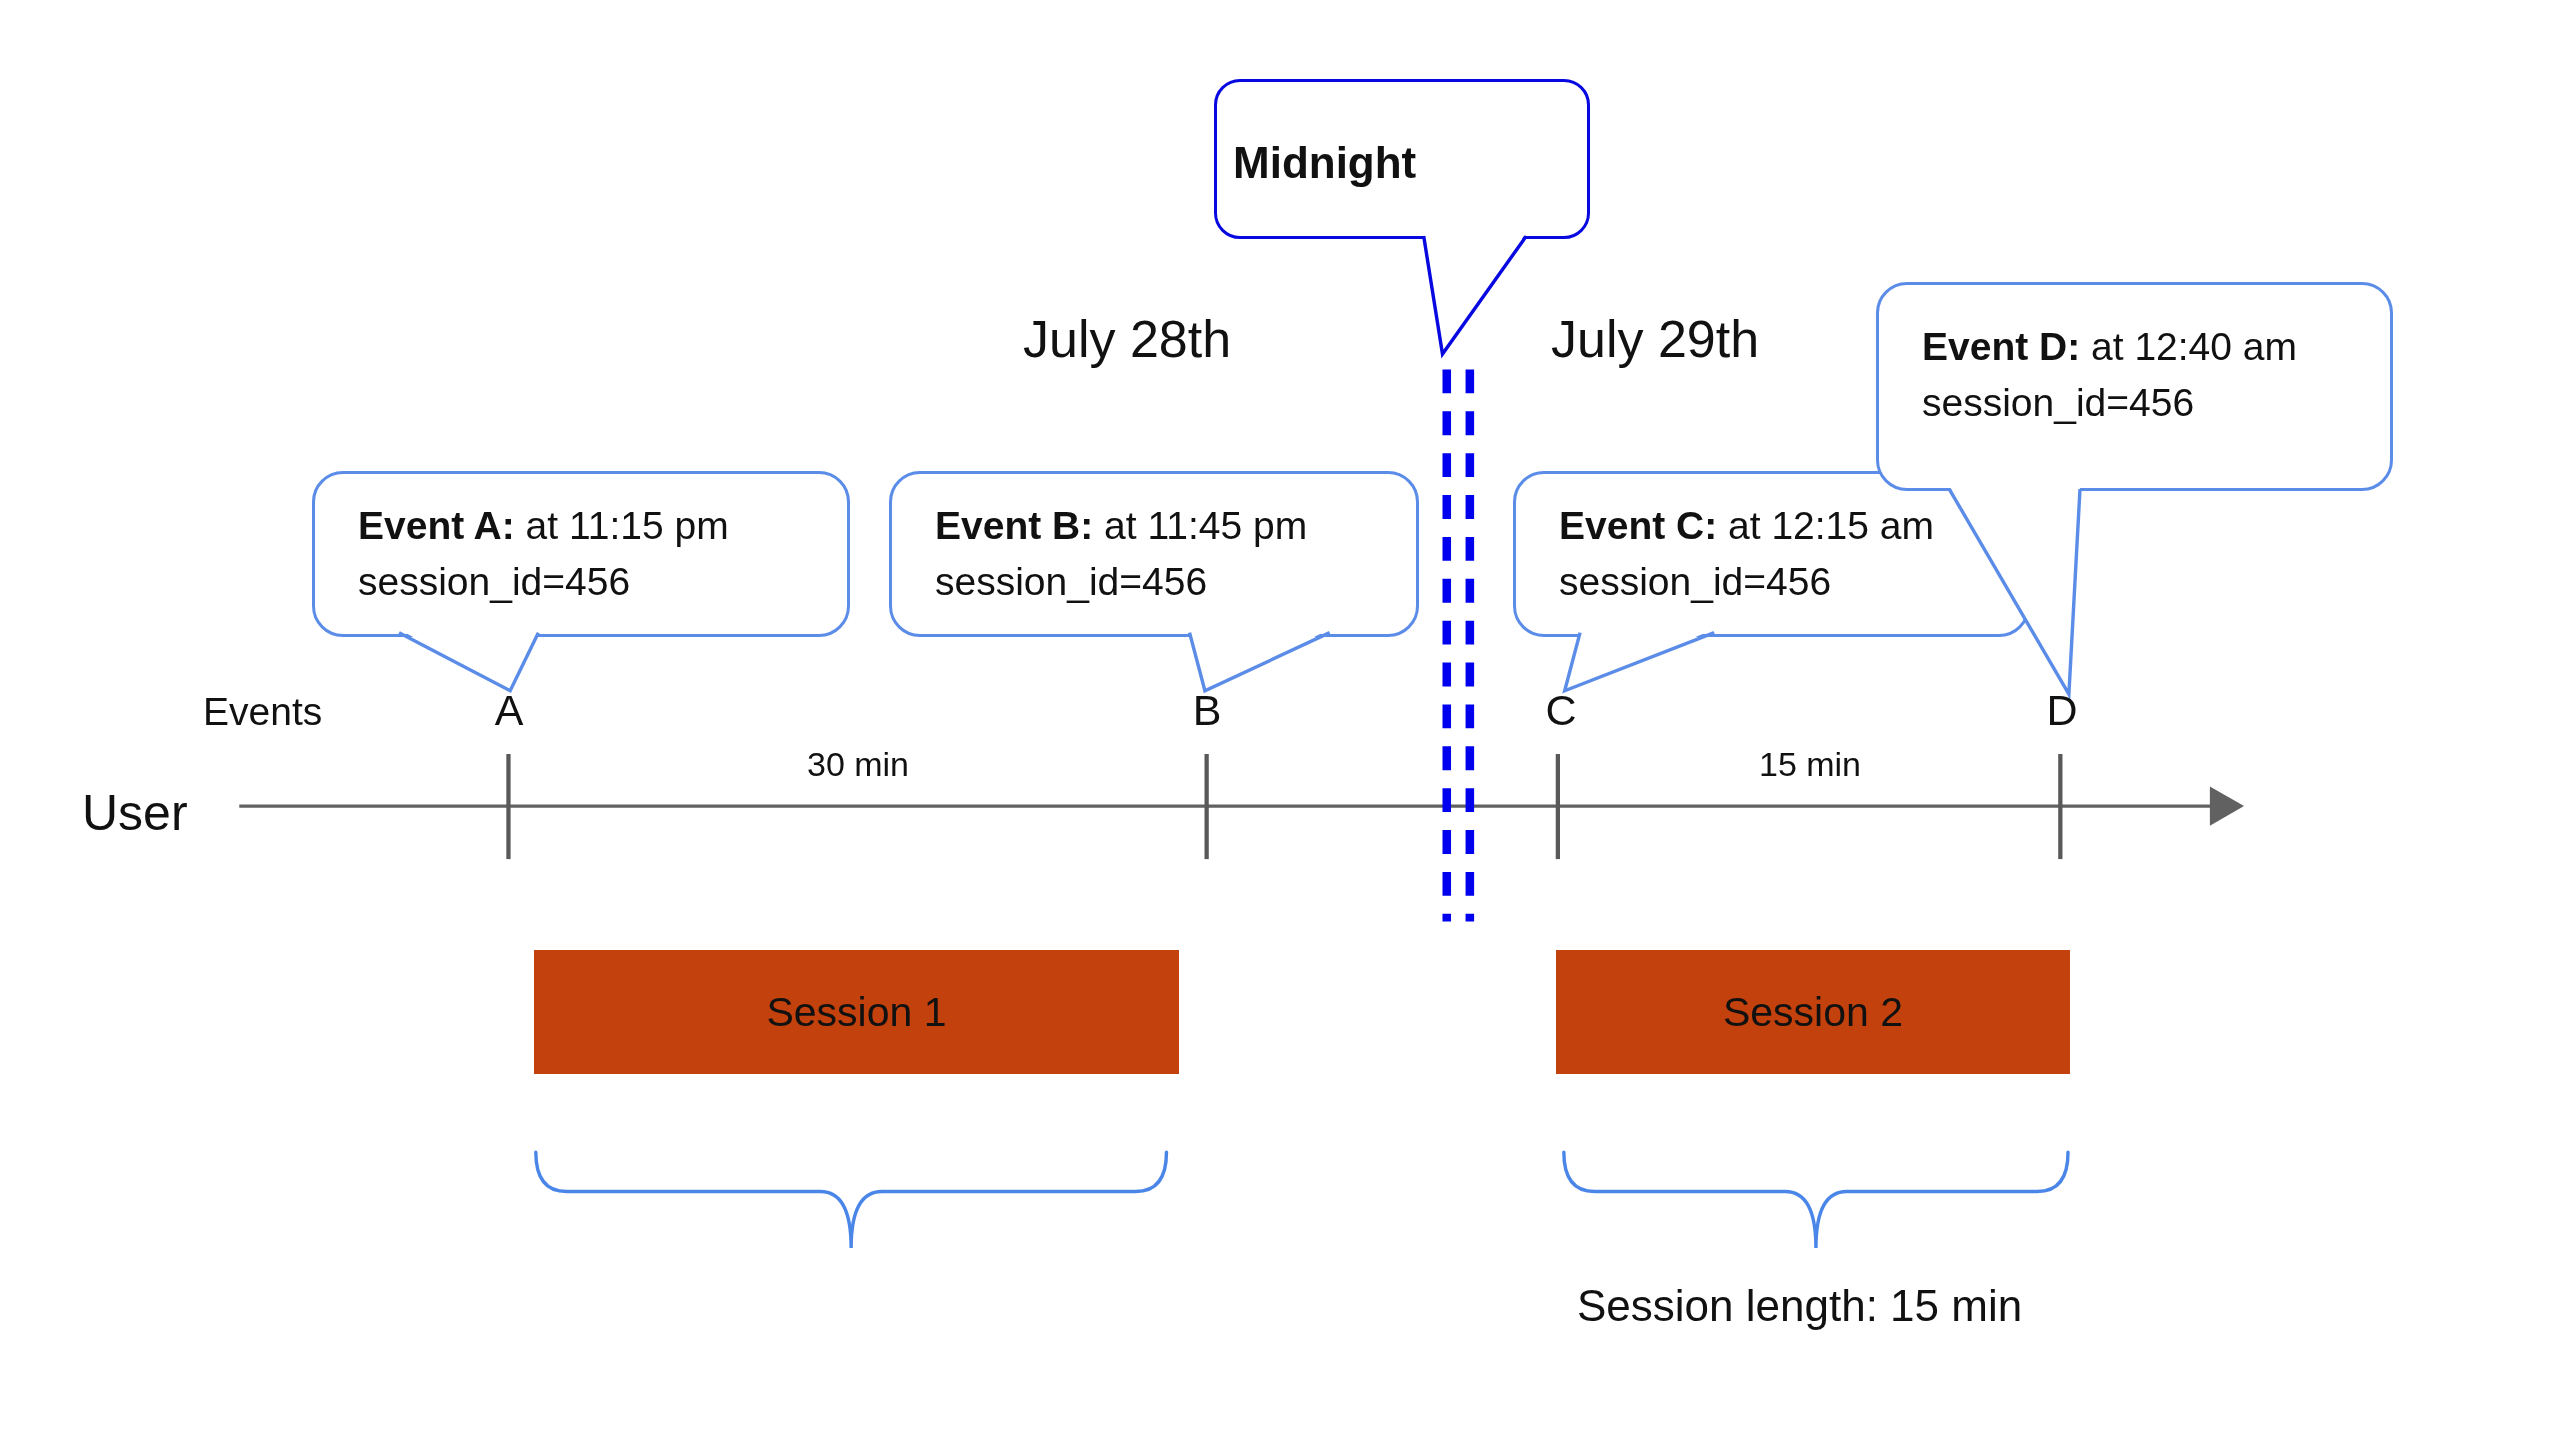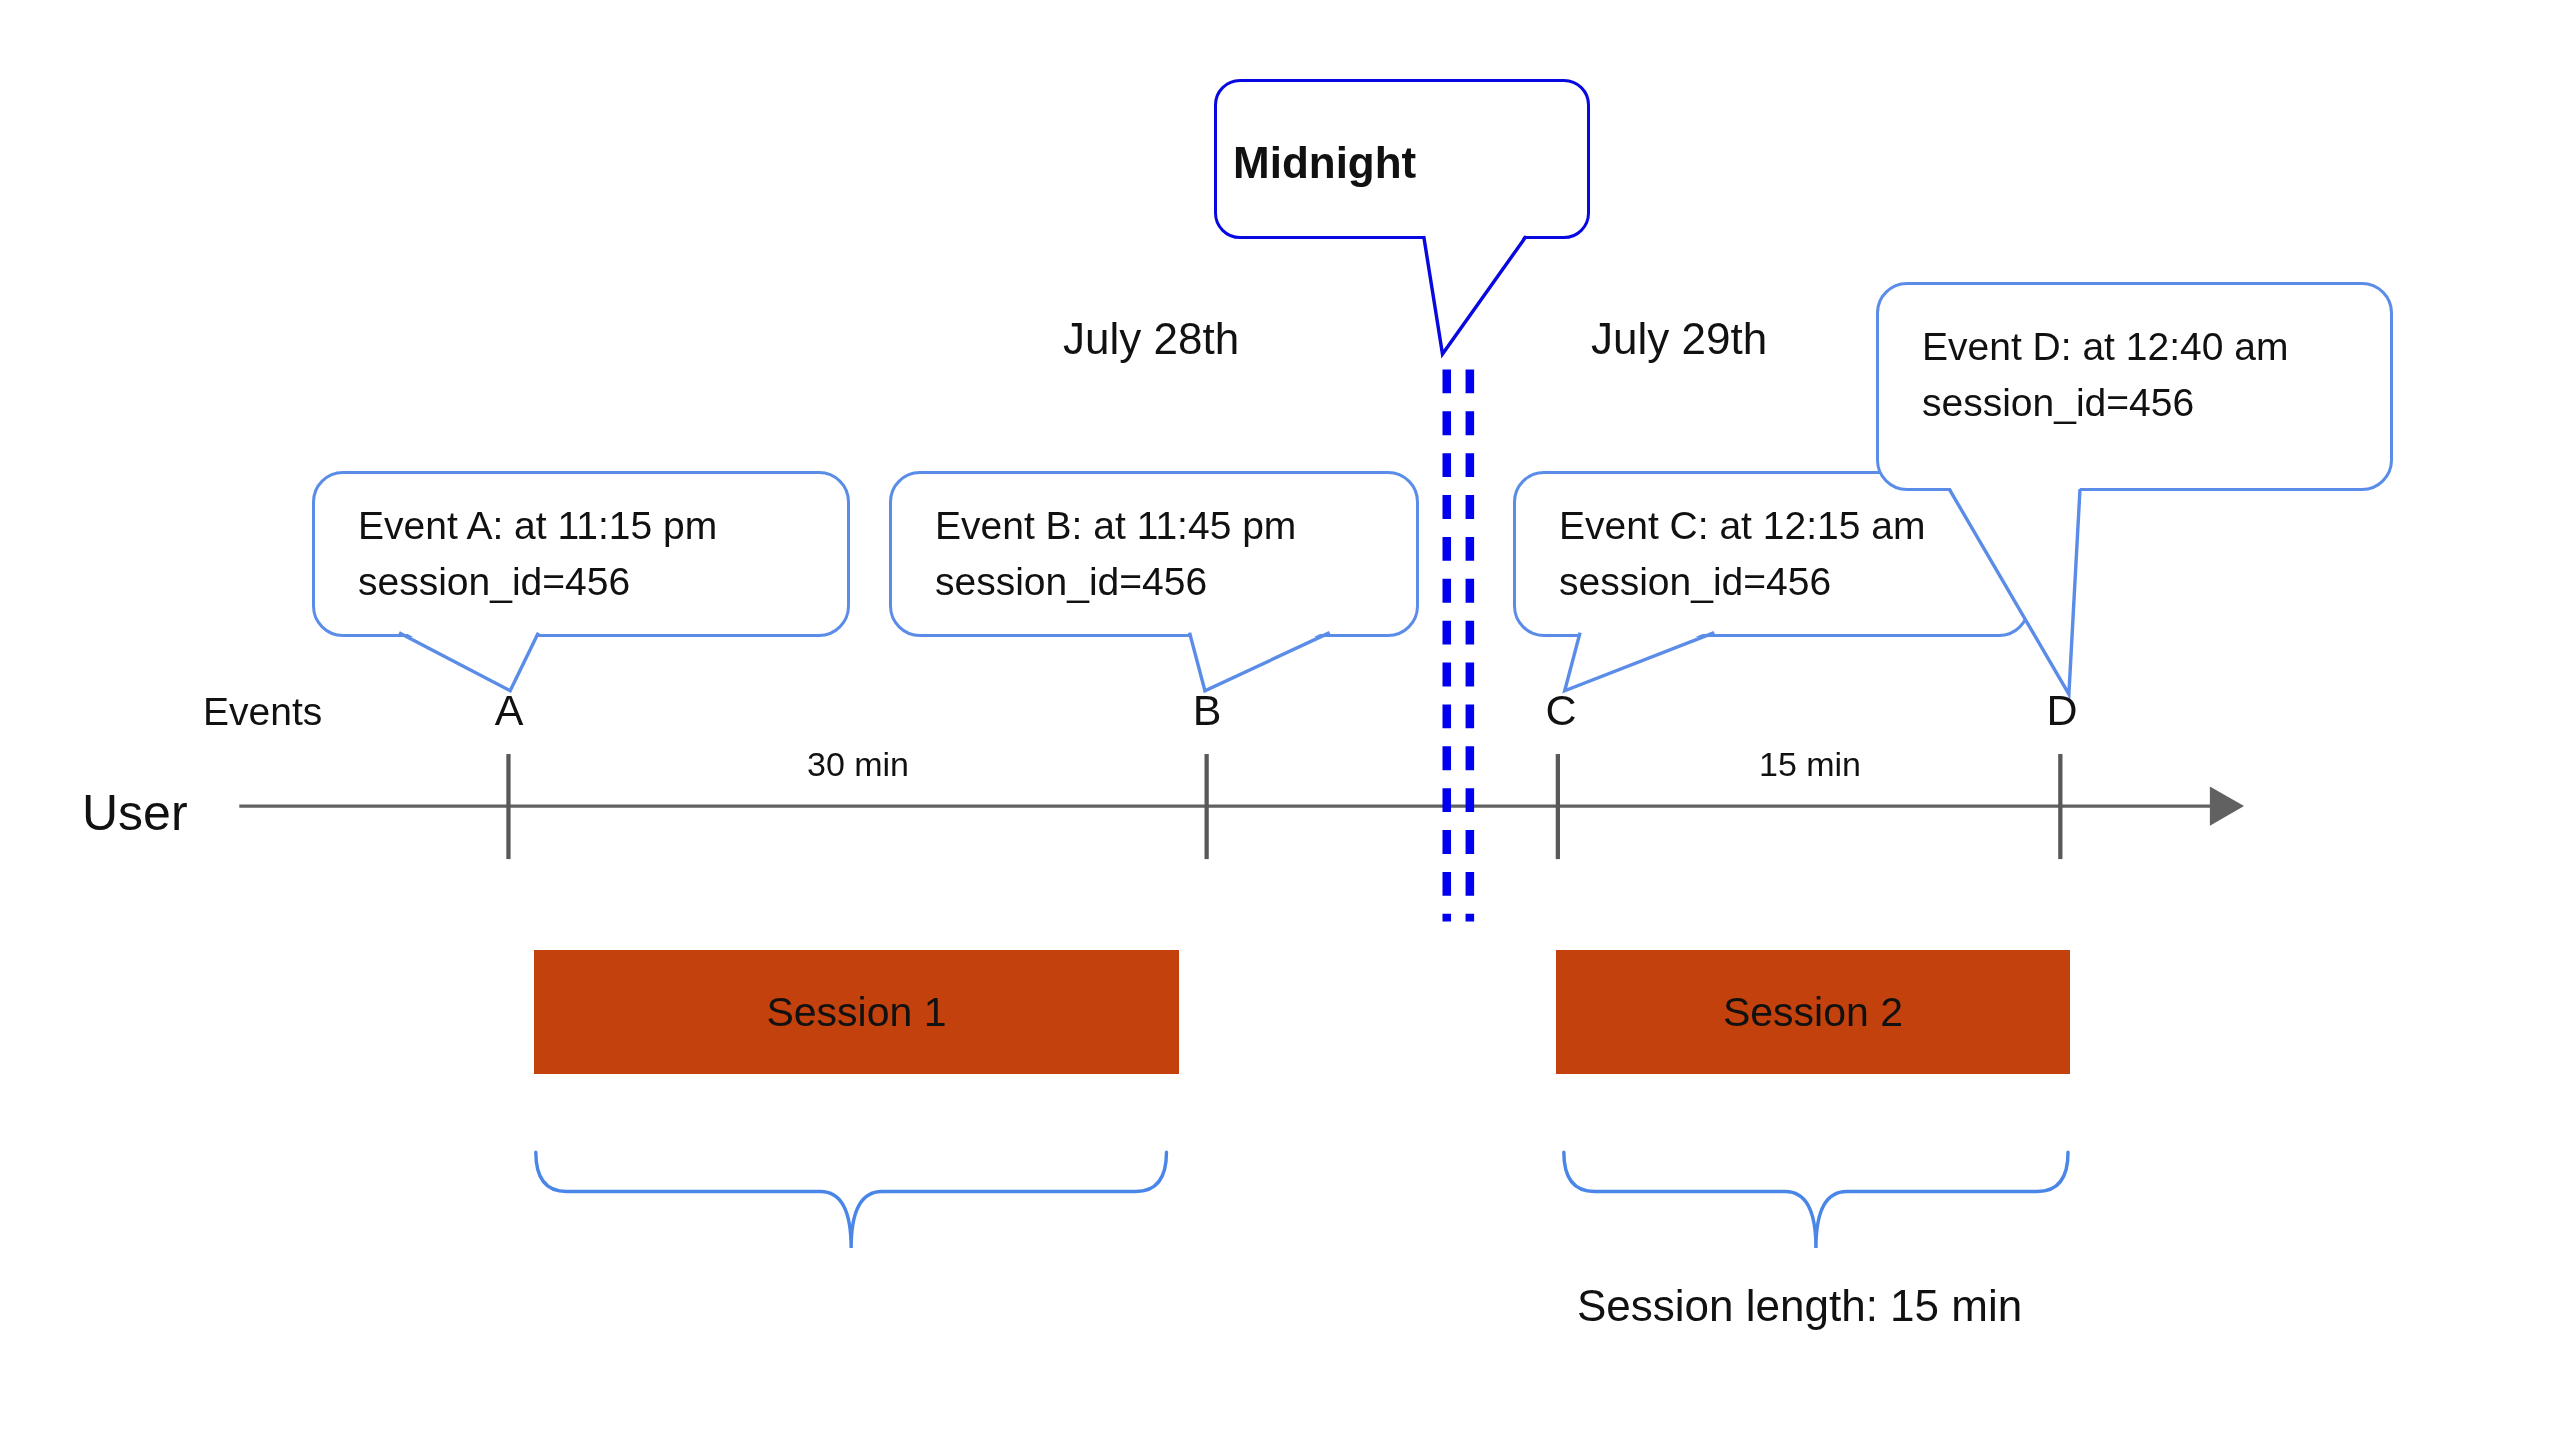--- a/index.html
+++ b/index.html
@@ -22,29 +22,29 @@
     position:absolute;
     background:#ffffff;
     border:3.4px solid #5a8ce8;
     border-radius:31px;
     box-sizing:border-box;
     font-size:39px;
     line-height:56px;
     padding:24px 17px 0 43px;
     white-space:nowrap;
   }
-  .bubble b{font-weight:normal;}
+  .bubble b{font-weight:bold;}
   .bubble-midnight{
     border:3.4px solid #0808e0;
     border-radius:26px;
     font-size:44px;
     font-weight:bold;
     padding:53px 0 0 16px;
   }
-  .date-label{font-size:44px;line-height:56px;margin-left:40px;}
+  .date-label{font-size:52px;line-height:56px;}
   .marker-label{font-size:43px;line-height:50px;}
   .events-label{font-size:39px;line-height:46px;}
   .user-label{font-size:50px;line-height:56px;}
   .interval-label{font-size:34px;line-height:39px;}
   .session-box{
     position:absolute;
     background:#c2410c;
     display:flex;align-items:center;justify-content:center;
     font-size:41px;
   }

